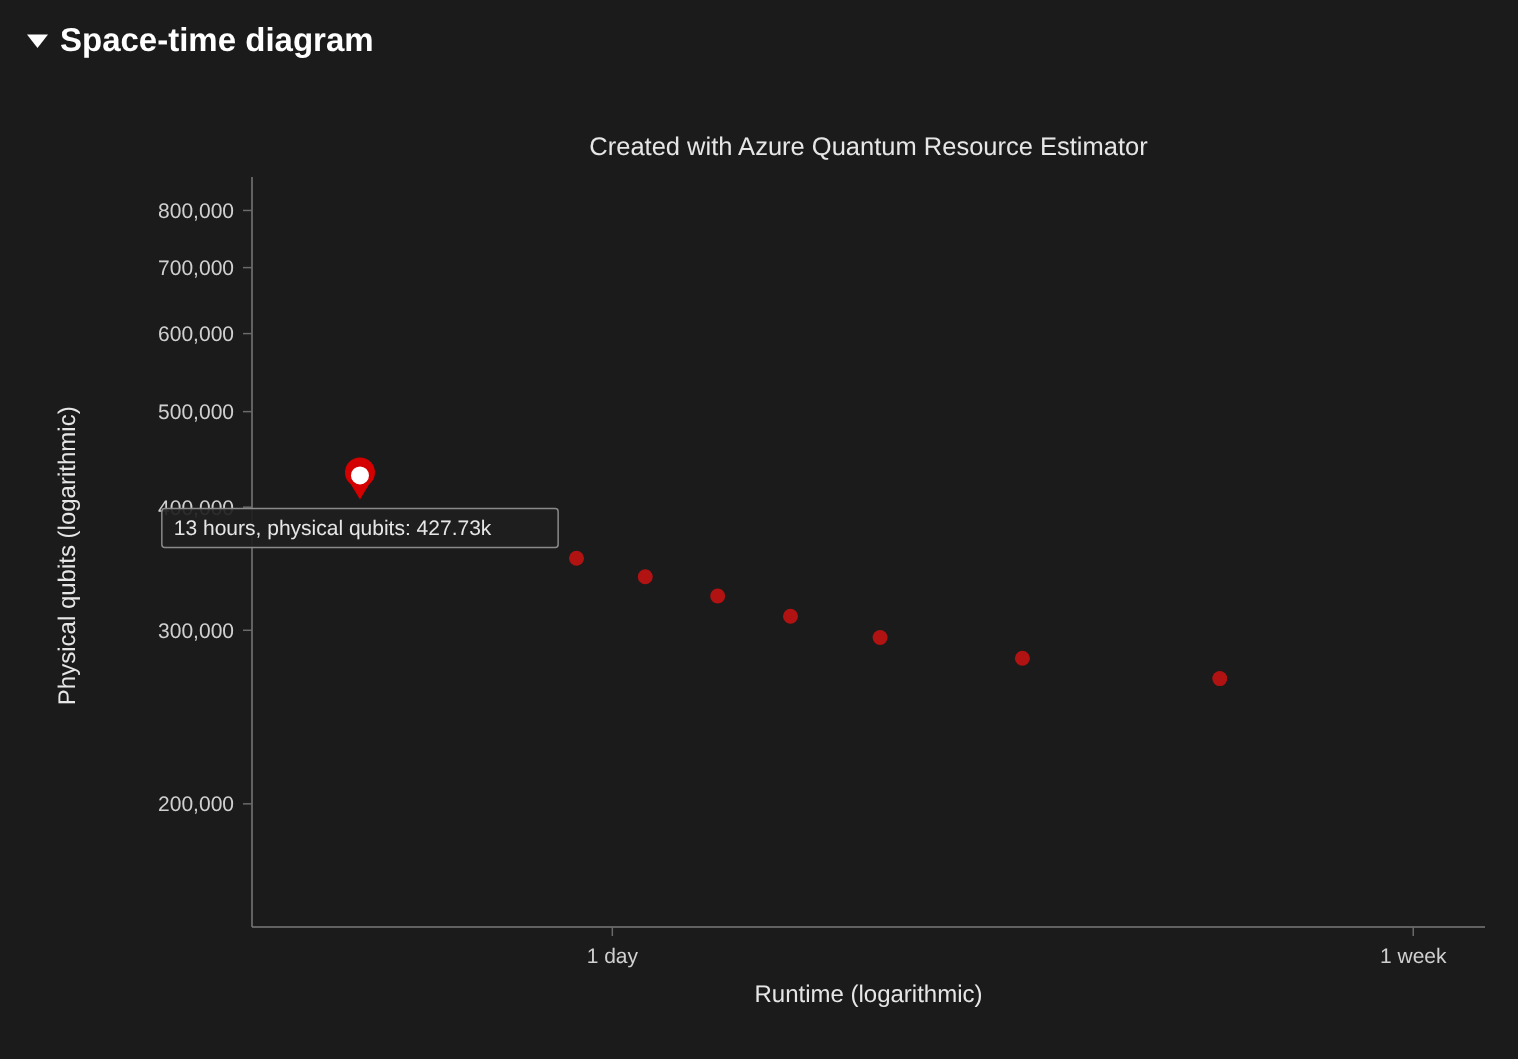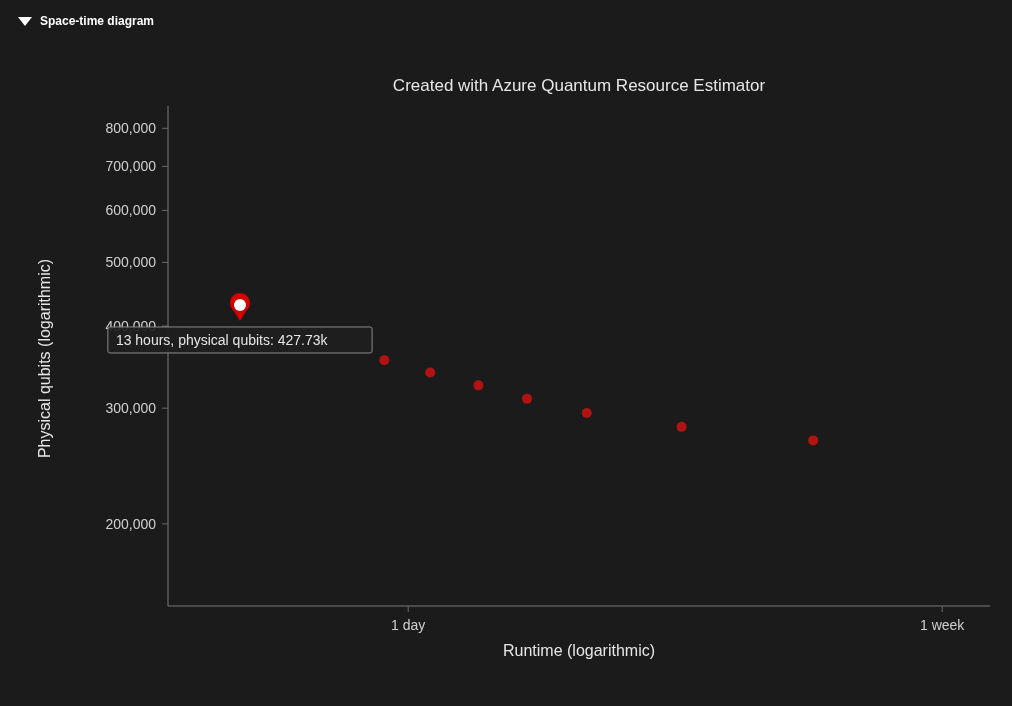--- a/index.html
+++ b/index.html
@@ -11,21 +11,21 @@
     color: #e6e6e6;
     font-family: "Segoe UI", Arial, sans-serif;
     overflow: hidden;
   }
   .panel-header {
     display: flex;
     align-items: center;
     gap: 8px;
     padding: 14px 18px 8px 18px;
     font-weight: 700;
-    font-size: 12px;
+    font-size: 22px;
     color: #ffffff;
     user-select: none;
   }
   .chevron {
     display: inline-block;
     width: 0;
     height: 0;
     border-left: 7px solid transparent;
     border-right: 7px solid transparent;
     border-top: 9px solid #ffffff;

